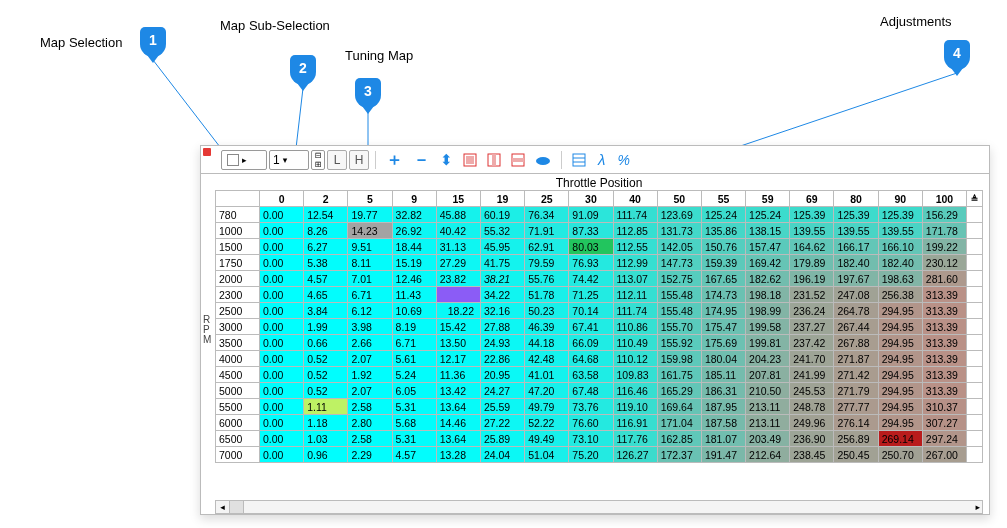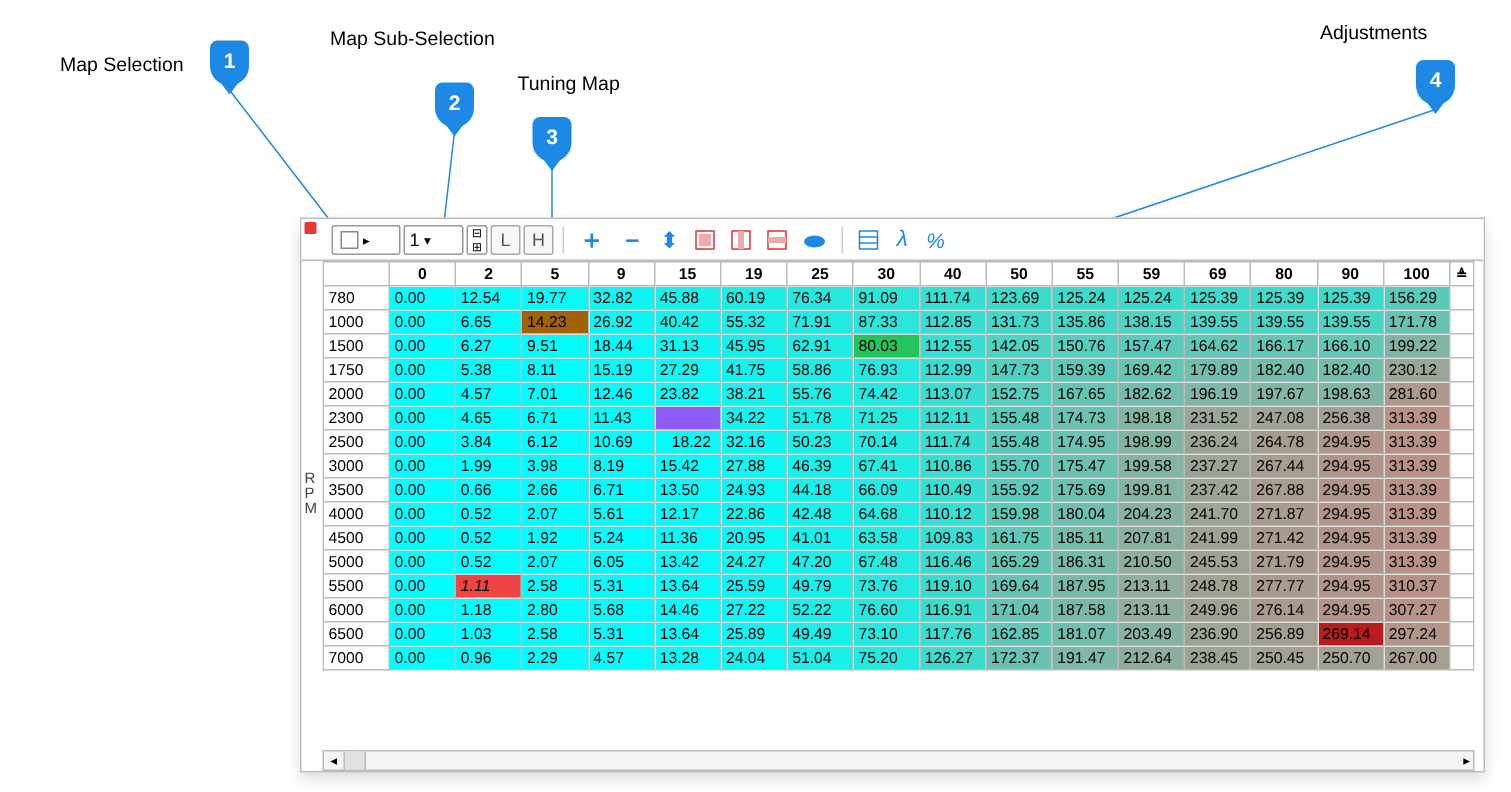--- a/index.html
+++ b/index.html
@@ -231,20 +231,21 @@
           <line x1="1" y1="9" x2="13" y2="9" stroke="#1e88e5"></line>
         </svg>
     </span>
     <span class="tbtn" style="color:#1e88e5;font-size:15px;font-style:italic;">λ</span>
     <span class="tbtn" style="color:#1e88e5;font-size:14px;font-style:italic;">%</span>
   </div>
 
   <div class="rpm-axis">R<br>P<br>M</div>
 
   <div class="tbl-wrap">
+    <div class="axis-title">Throttle Position</div>
     <table>
       <colgroup>
         <col style="width:44px">
           <col>
           <col>
           <col>
           <col>
           <col>
           <col>
           <col>
@@ -298,22 +299,22 @@
             <td style="background: rgb(59, 220, 205);">125.24</td>
             <td style="background: rgb(60, 219, 204);">125.39</td>
             <td style="background: rgb(60, 219, 204);">125.39</td>
             <td style="background: rgb(60, 219, 204);">125.39</td>
             <td style="background: rgb(89, 203, 188);">156.29</td>
             <td></td>
           </tr>
           <tr>
             <th>1000</th>
             <td style="background: rgb(0, 255, 255);">0.00</td>
-            <td style="background: rgb(3, 252, 251);">6.65</td>
-            <td style="background: #a16207;">14.23</td>
+            <td style="background: rgb(3, 252, 251);">8.26</td>
+            <td style="background: #a3a3a3;">14.23</td>
             <td style="background: rgb(12, 247, 244);">26.92</td>
             <td style="background: rgb(19, 243, 238);">40.42</td>
             <td style="background: rgb(26, 239, 232);">55.32</td>
             <td style="background: rgb(34, 234, 226);">71.91</td>
             <td style="background: rgb(41, 230, 220);">87.33</td>
             <td style="background: rgb(54, 223, 209);">112.85</td>
             <td style="background: rgb(66, 216, 201);">131.73</td>
             <td style="background: rgb(70, 214, 199);">135.86</td>
             <td style="background: rgb(72, 213, 198);">138.15</td>
             <td style="background: rgb(73, 212, 197);">139.55</td>
@@ -343,40 +344,40 @@
             <td></td>
           </tr>
           <tr>
             <th>1750</th>
             <td style="background: rgb(0, 255, 255);">0.00</td>
             <td style="background: rgb(2, 253, 252);">5.38</td>
             <td style="background: rgb(3, 252, 251); margin-left: 48px;">8.11</td>
             <td style="background: rgb(7, 250, 248);">15.19</td>
             <td style="background: rgb(13, 247, 244);">27.29</td>
             <td style="background: rgb(19, 243, 238);">41.75</td>
-            <td style="background: rgb(28, 238, 231);">58.86</td>
+            <td style="background: rgb(28, 238, 231);">79.59</td>
             <td style="background: rgb(36, 233, 224);">76.93</td>
             <td style="background: rgb(54, 223, 209);">112.99</td>
             <td style="background: rgb(81, 208, 193);">147.73</td>
             <td style="background: rgb(92, 201, 186);">159.39</td>
             <td style="background: rgb(102, 196, 181);">169.42</td>
             <td style="background: rgb(112, 190, 175);">179.89</td>
             <td style="background: rgb(114, 189, 174);">182.40</td>
             <td style="background: rgb(114, 189, 174);">182.40</td>
             <td style="background: rgb(154, 167, 152);">230.12</td>
             <td></td>
           </tr>
           <tr>
             <th>2000</th>
             <td style="background: rgb(0, 255, 255);">0.00</td>
             <td style="background: rgb(2, 253, 253);">4.57</td>
             <td style="background: rgb(3, 253, 252);">7.01</td>
             <td style="background: rgb(5, 251, 250);">12.46</td>
             <td style="background: rgb(11, 248, 245);">23.82</td>
-            <td style="background: rgb(18, 244, 239);">38.21</td>
+            <td style="background: rgb(18, 244, 239); font-style: italic;">38.21</td>
             <td style="background: rgb(26, 239, 232);">55.76</td>
             <td style="background: rgb(35, 234, 225);">74.42</td>
             <td style="background: rgb(54, 223, 209);">113.07</td>
             <td style="background: rgb(86, 205, 190);">152.75</td>
             <td style="background: rgb(100, 197, 182);">167.65</td>
             <td style="background: rgb(114, 189, 174);">182.62</td>
             <td style="background: rgb(127, 182, 167);">196.19</td>
             <td style="background: rgb(129, 181, 166);">197.67</td>
             <td style="background: rgb(130, 181, 166);">198.63</td>
             <td style="background: rgb(173, 153, 141);">281.60</td>
@@ -518,21 +519,21 @@
             <td style="background: rgb(141, 174, 159);">210.50</td>
             <td style="background: rgb(159, 163, 149);">245.53</td>
             <td style="background: rgb(169, 156, 143);">271.79</td>
             <td style="background: rgb(178, 149, 138);">294.95</td>
             <td style="background: rgb(185, 145, 135);">313.39</td>
             <td></td>
           </tr>
           <tr>
             <th>5500</th>
             <td style="background: rgb(0, 255, 255);">0.00</td>
-            <td style="background: #ef4444; font-style: italic;">1.11</td>
+            <td style="background: #bef264;">1.11</td>
             <td style="background: rgb(1, 254, 253);">2.58</td>
             <td style="background: rgb(2, 253, 252);">5.31</td>
             <td style="background: rgb(6, 251, 249);">13.64</td>
             <td style="background: rgb(12, 247, 244);">25.59</td>
             <td style="background: rgb(23, 241, 235);">49.79</td>
             <td style="background: rgb(35, 234, 225);">73.76</td>
             <td style="background: rgb(57, 221, 207);">119.10</td>
             <td style="background: rgb(102, 196, 181);">169.64</td>
             <td style="background: rgb(119, 186, 171);">187.95</td>
             <td style="background: rgb(144, 173, 158);">213.11</td>

